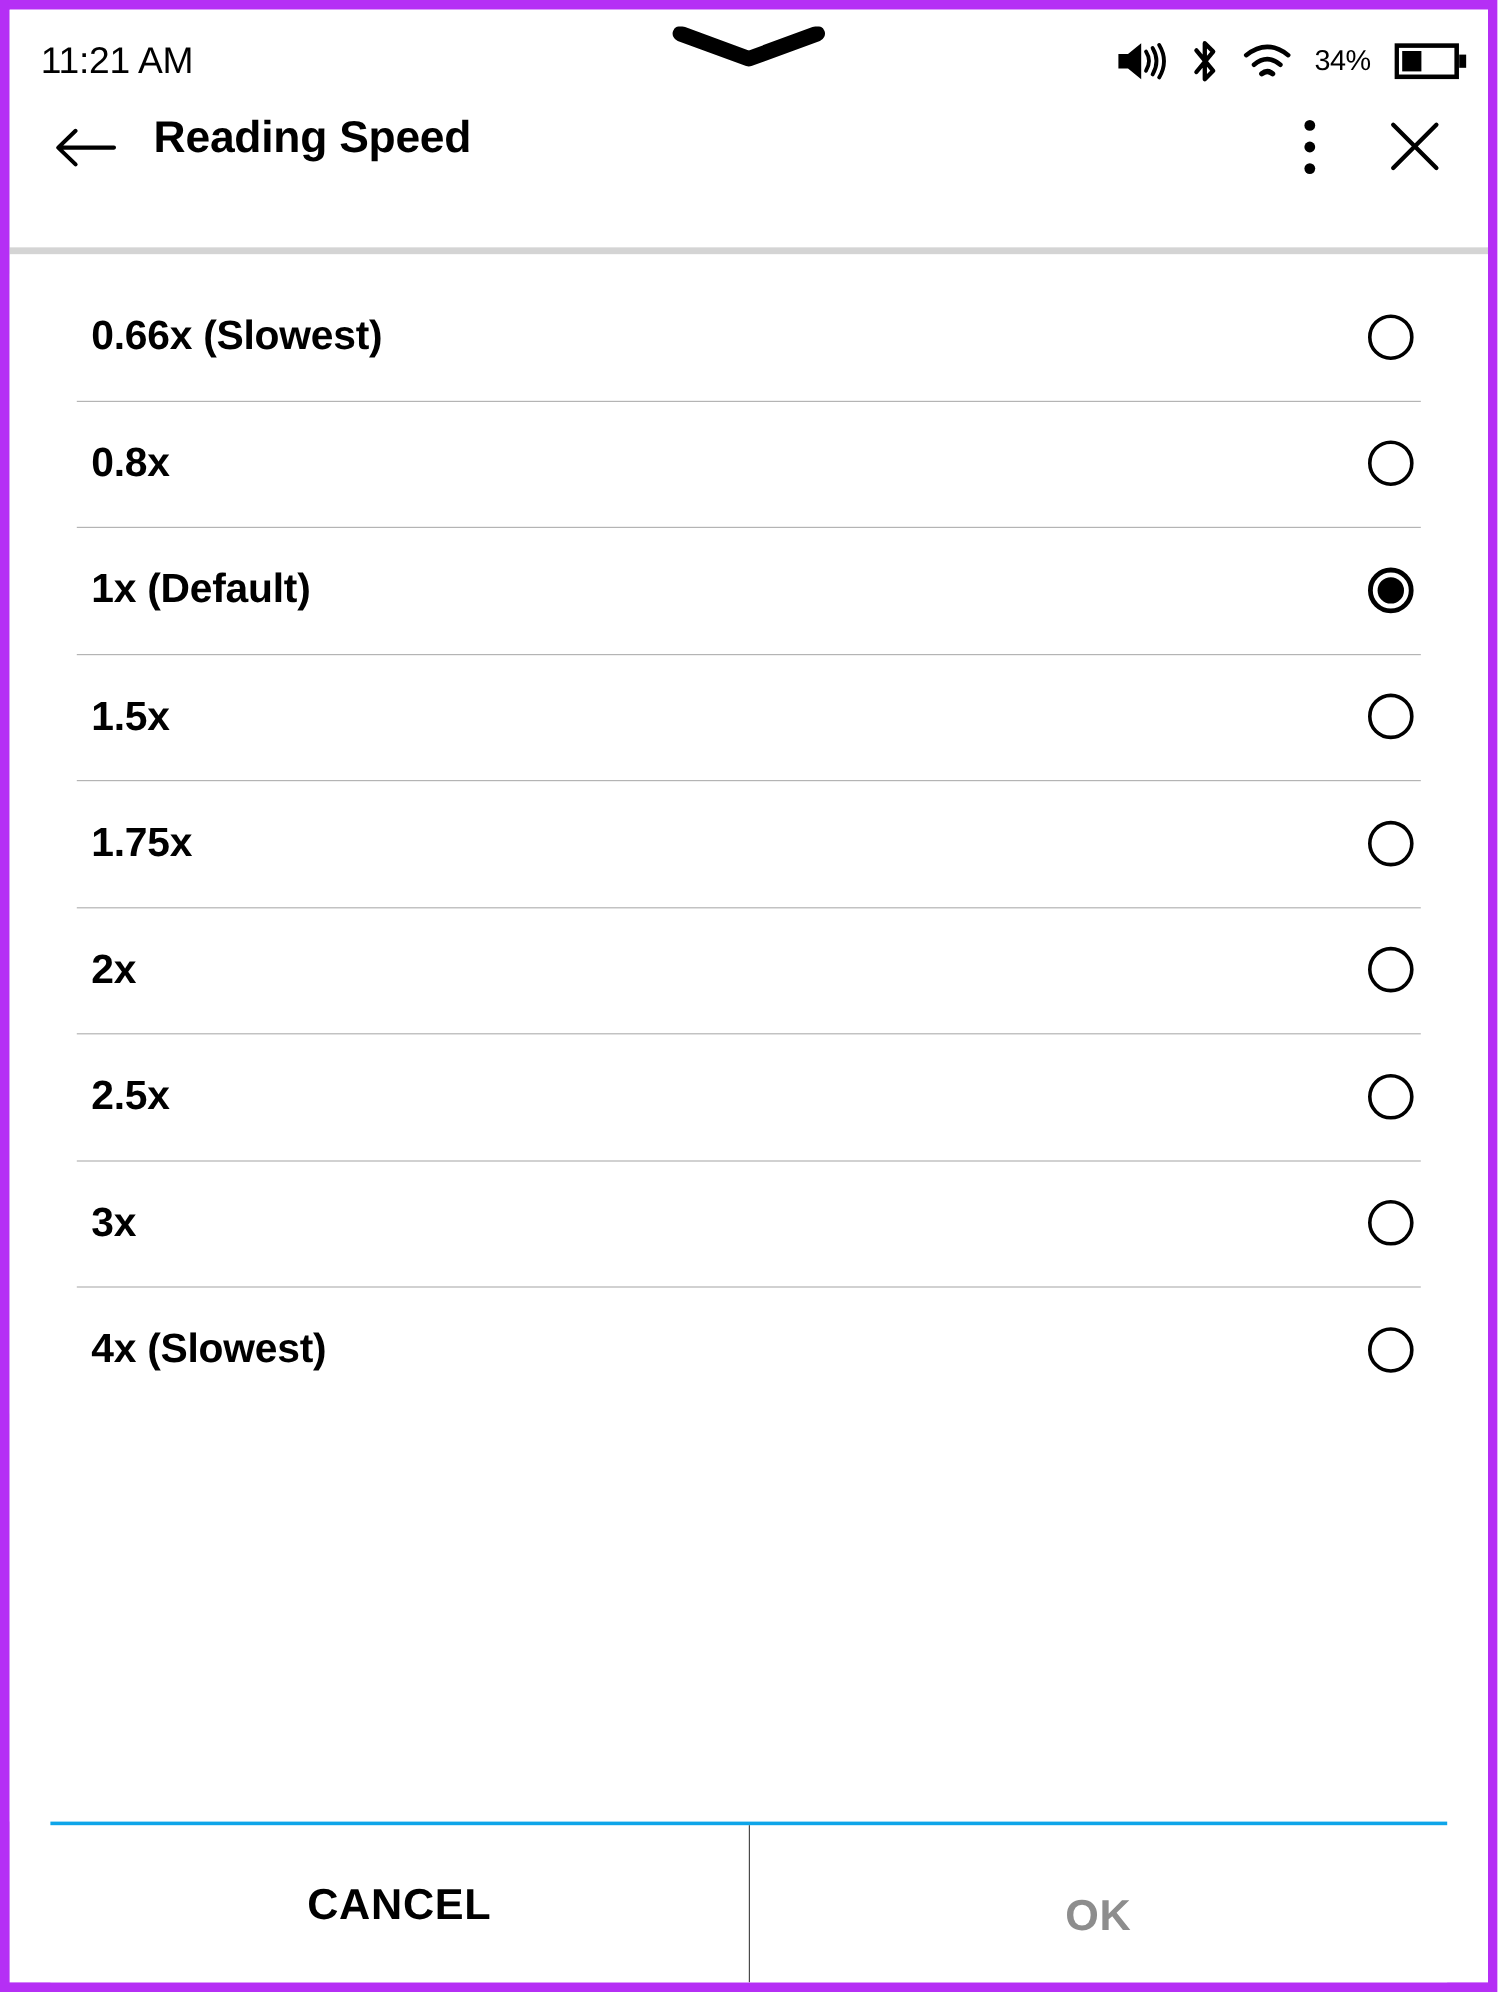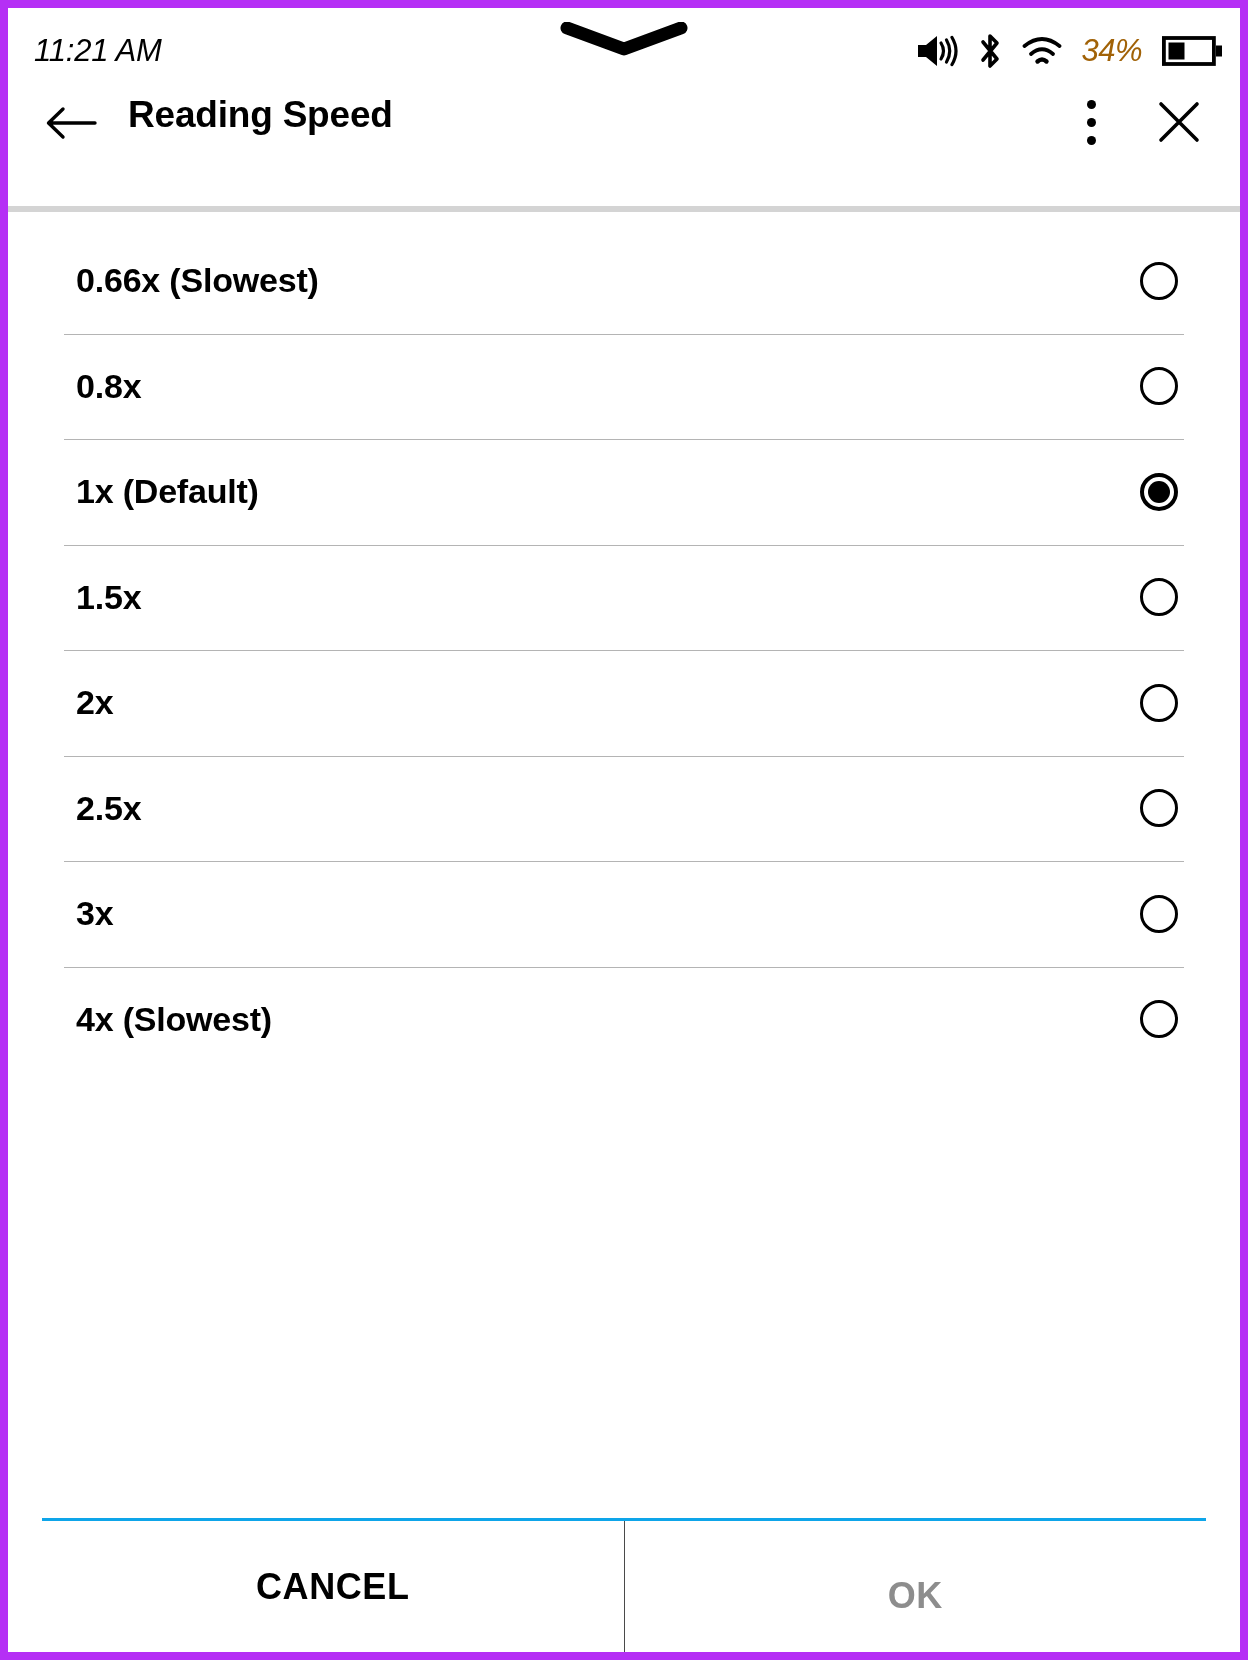--- a/index.html
+++ b/index.html
@@ -24,21 +24,20 @@
 
   
   .status-bar {
     position: relative;
     height: 86px;
     flex: 0 0 86px;
     display: flex;
     align-items: center;
     padding: 0 18px 0 26px;
     background: #ffffff;
-    font-style: italic;
   }
   .status-time {
     font-size: 31px;
     font-weight: 400;
     color: #000000;
     letter-spacing: -0.2px;
     white-space: nowrap;
   }
   .status-notch {
     position: absolute;
@@ -51,22 +50,22 @@
   }
   .status-spacer { flex: 1 1 auto; }
   .status-icons {
     display: flex;
     align-items: center;
     gap: 18px;
     margin-left: auto;
   }
   .status-icons svg { display: block; }
   .battery-pct {
-    font-size: 31px;
-    color: #a16207;
+    font-size: 24px;
+    color: #000000;
     letter-spacing: -0.5px;
     margin-right: 2px;
   }
 
   
   .app-header {
     position: relative;
     height: 112px;
     flex: 0 0 112px;
     display: flex;
@@ -293,20 +292,24 @@
       </div>
       <div class="option-row">
         <span class="option-label">1x (Default)</span>
         <span class="option-radio selected"></span>
       </div>
       <div class="option-row">
         <span class="option-label">1.5x</span>
         <span class="option-radio"></span>
       </div>
       <div class="option-row">
+        <span class="option-label">1.75x</span>
+        <span class="option-radio"></span>
+      </div>
+      <div class="option-row">
         <span class="option-label">2x</span>
         <span class="option-radio"></span>
       </div>
       <div class="option-row">
         <span class="option-label">2.5x</span>
         <span class="option-radio"></span>
       </div>
       <div class="option-row">
         <span class="option-label">3x</span>
         <span class="option-radio"></span>

